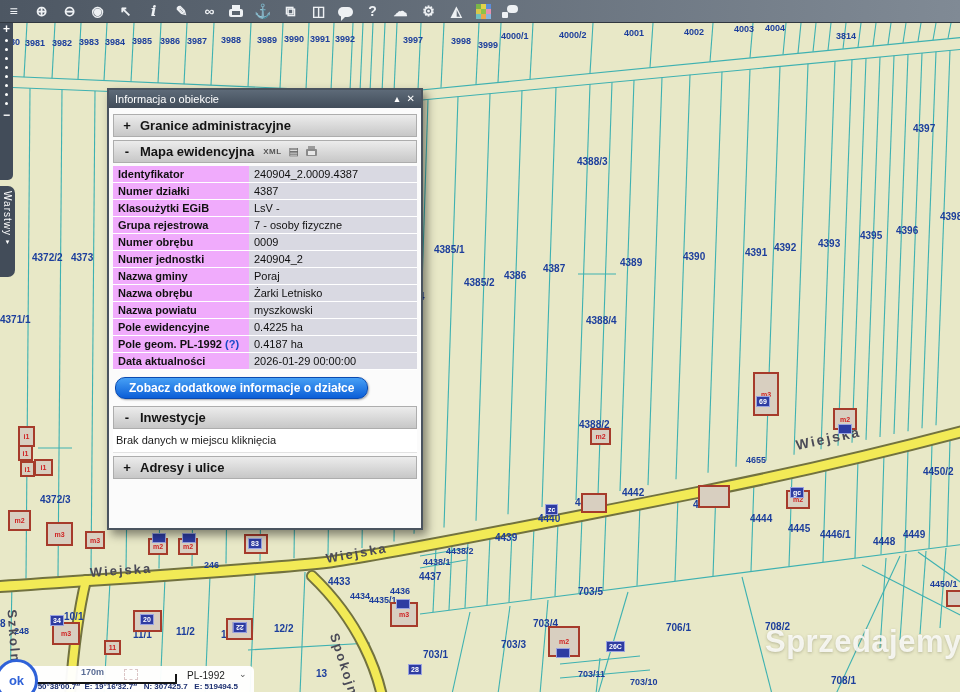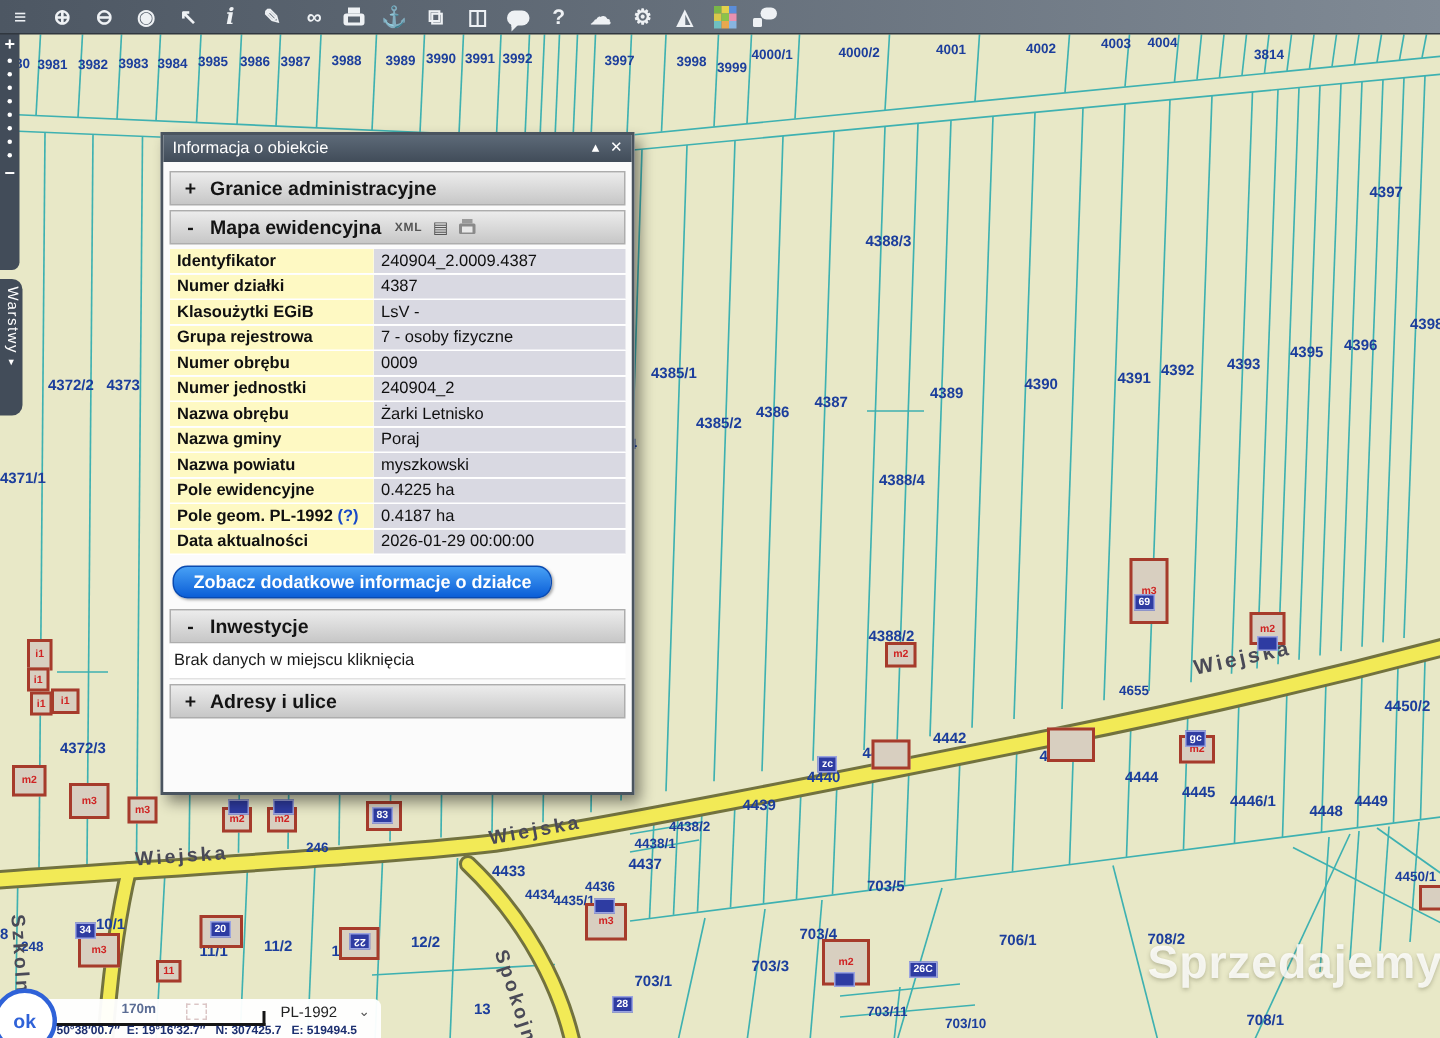--- a/index.html
+++ b/index.html
@@ -62,21 +62,21 @@
      display:flex;align-items:center;font-size:13px;font-weight:bold;color:#141414;margin-top:3px}
   .secbar .pm{width:26px;text-align:center}
   .sec-tools{display:flex;align-items:center;gap:7px;margin-left:9px;color:#444;font-weight:normal}
   .xml{font-size:8px;font-weight:bold;color:#555;letter-spacing:.5px}
   .listico{font-size:11px;color:#555}
   .mini-print{display:inline-block;width:11px;height:7px;background:#8a8a8a;border-radius:1px;position:relative;top:1px}
   .mini-print::before{content:"";position:absolute;left:2px;top:-3px;width:7px;height:3px;background:#9a9a9a}
   .mini-print::after{content:"";position:absolute;left:2px;top:2px;width:7px;height:4px;background:#e8e8e8}
   table.info{width:100%;border-collapse:collapse;margin-top:3px;font-size:11px;table-layout:fixed}
   table.info td{padding:1px 5px;height:14px;overflow:hidden;white-space:nowrap}
-  table.info td.l{background:#fef9c3;font-weight:bold;width:126px;color:#101010}
+  table.info td.l{background:#f0abfc;font-weight:bold;width:126px;color:#101010}
   table.info td.v{background:#d9d9e2;color:#101010}
   table.info tr{border-bottom:1px solid #fff}
   .qlink{color:#1849c8}
   .action{margin:7px 2px 4px;display:inline-block;padding:3px 13px;border-radius:10px;
      background:linear-gradient(#47a0f5,#0b5ed7);border:1px solid #0a4ab0;color:#fff;
      font-size:12px;font-weight:bold;box-shadow:1px 1px 2px rgba(0,0,0,.35)}
   .nodata{font-size:11px;padding:5px 3px 6px;color:#1a1a1a;background:#fff;border-bottom:1px solid #e2e2e2}
 
   
   #scalebox{position:absolute;left:21px;top:666px;width:233px;height:26px;z-index:25;
@@ -467,26 +467,26 @@
           </tr>
           <tr>
             <td class="l">Numer obrębu</td>
             <td class="v">0009</td>
           </tr>
           <tr>
             <td class="l">Numer jednostki</td>
             <td class="v">240904_2</td>
           </tr>
           <tr>
+            <td class="l">Nazwa gminy</td>
+            <td class="v">Poraj</td>
+          </tr>
+          <tr>
             <td class="l">Nazwa obrębu</td>
             <td class="v">Żarki Letnisko</td>
-          </tr>
-          <tr>
-            <td class="l">Nazwa gminy</td>
-            <td class="v">Poraj</td>
           </tr>
           <tr>
             <td class="l">Nazwa powiatu</td>
             <td class="v">myszkowski</td>
           </tr>
           <tr>
             <td class="l">Pole ewidencyjne</td>
             <td class="v">0.4225 ha</td>
           </tr>
           <tr>

